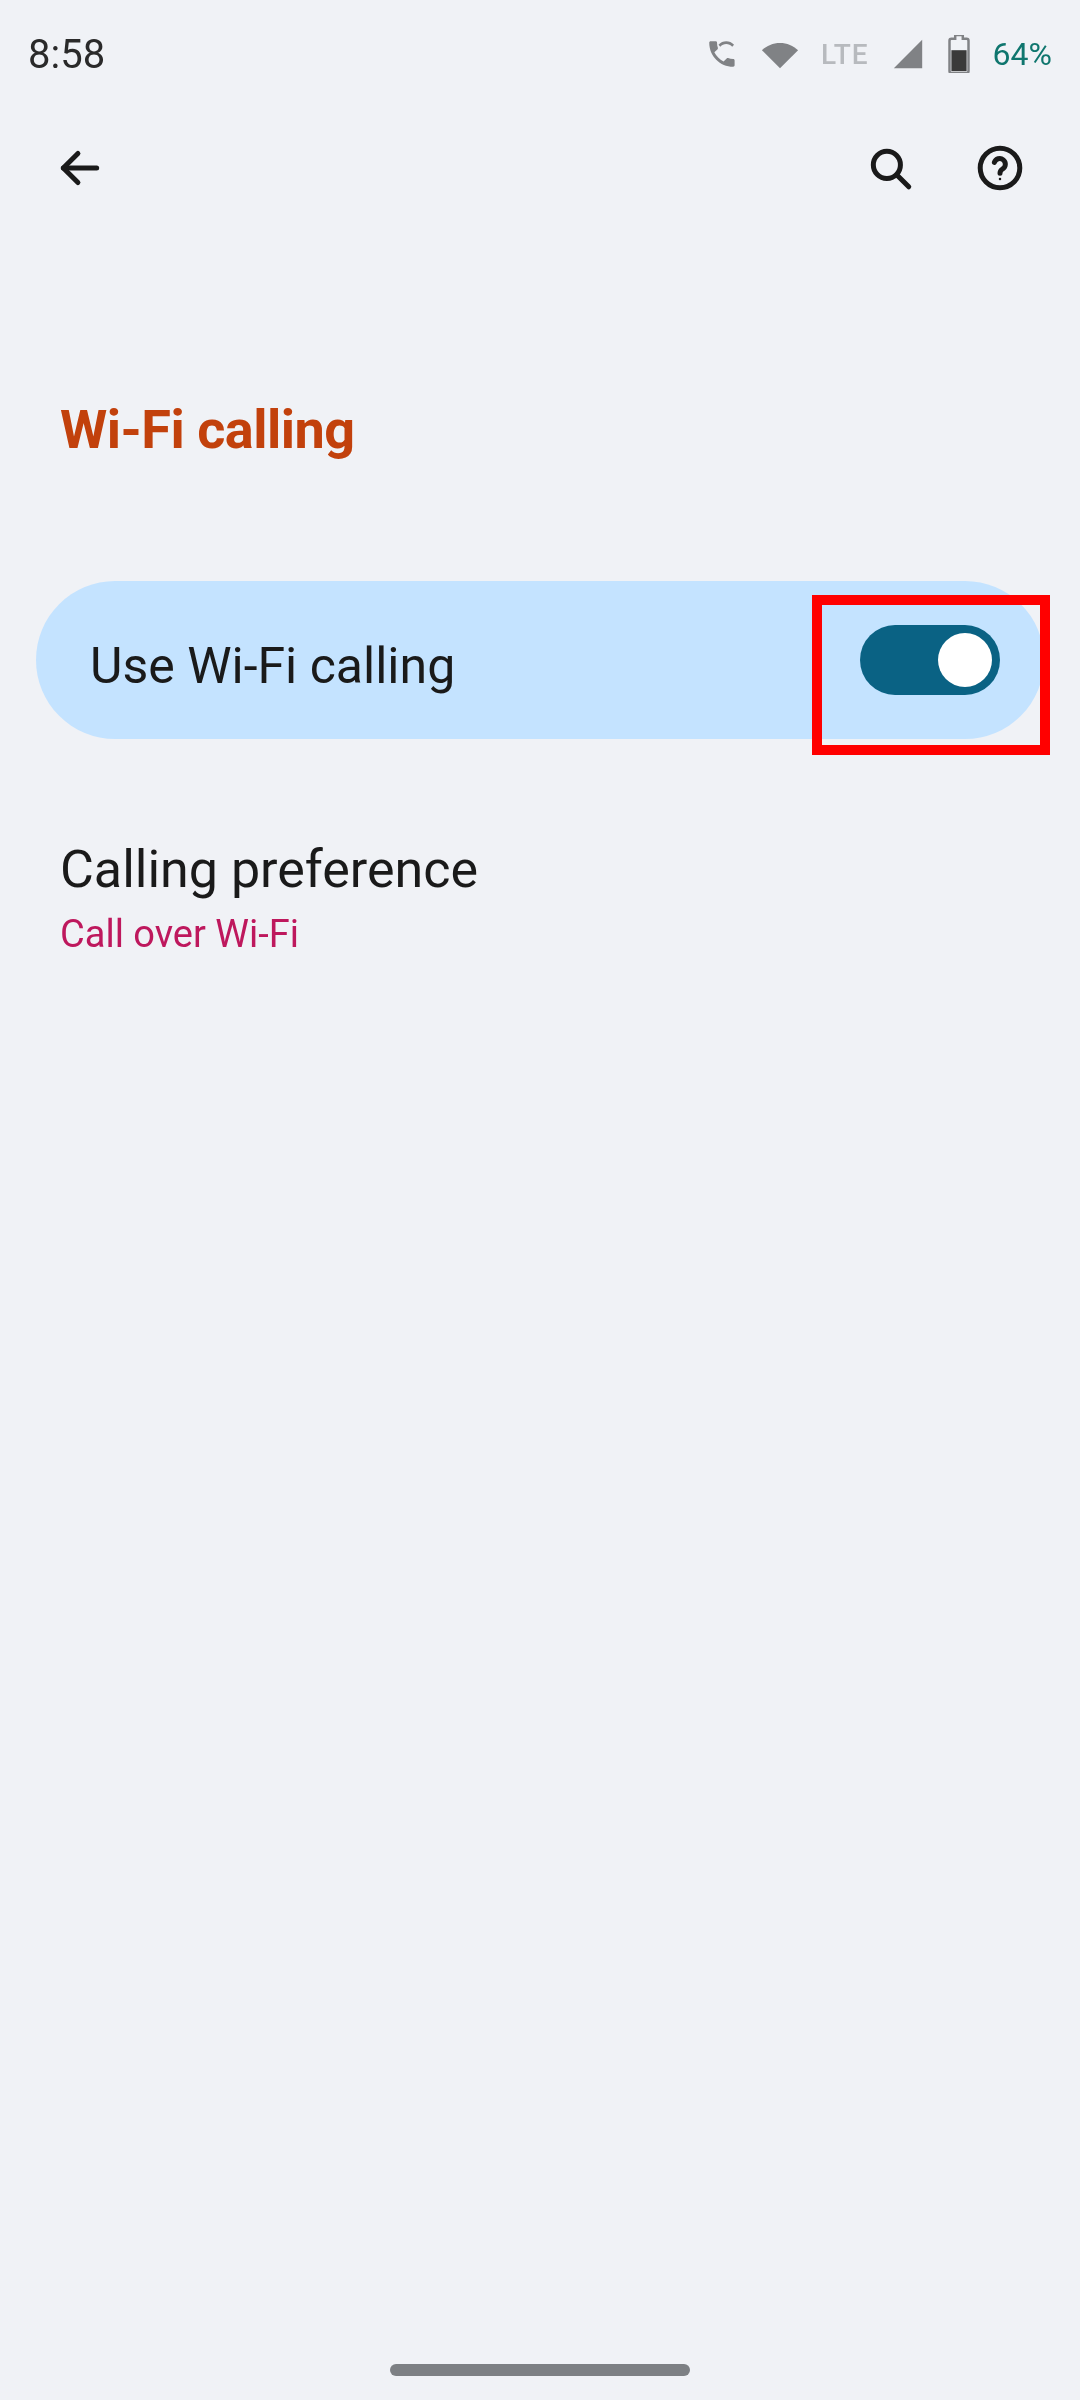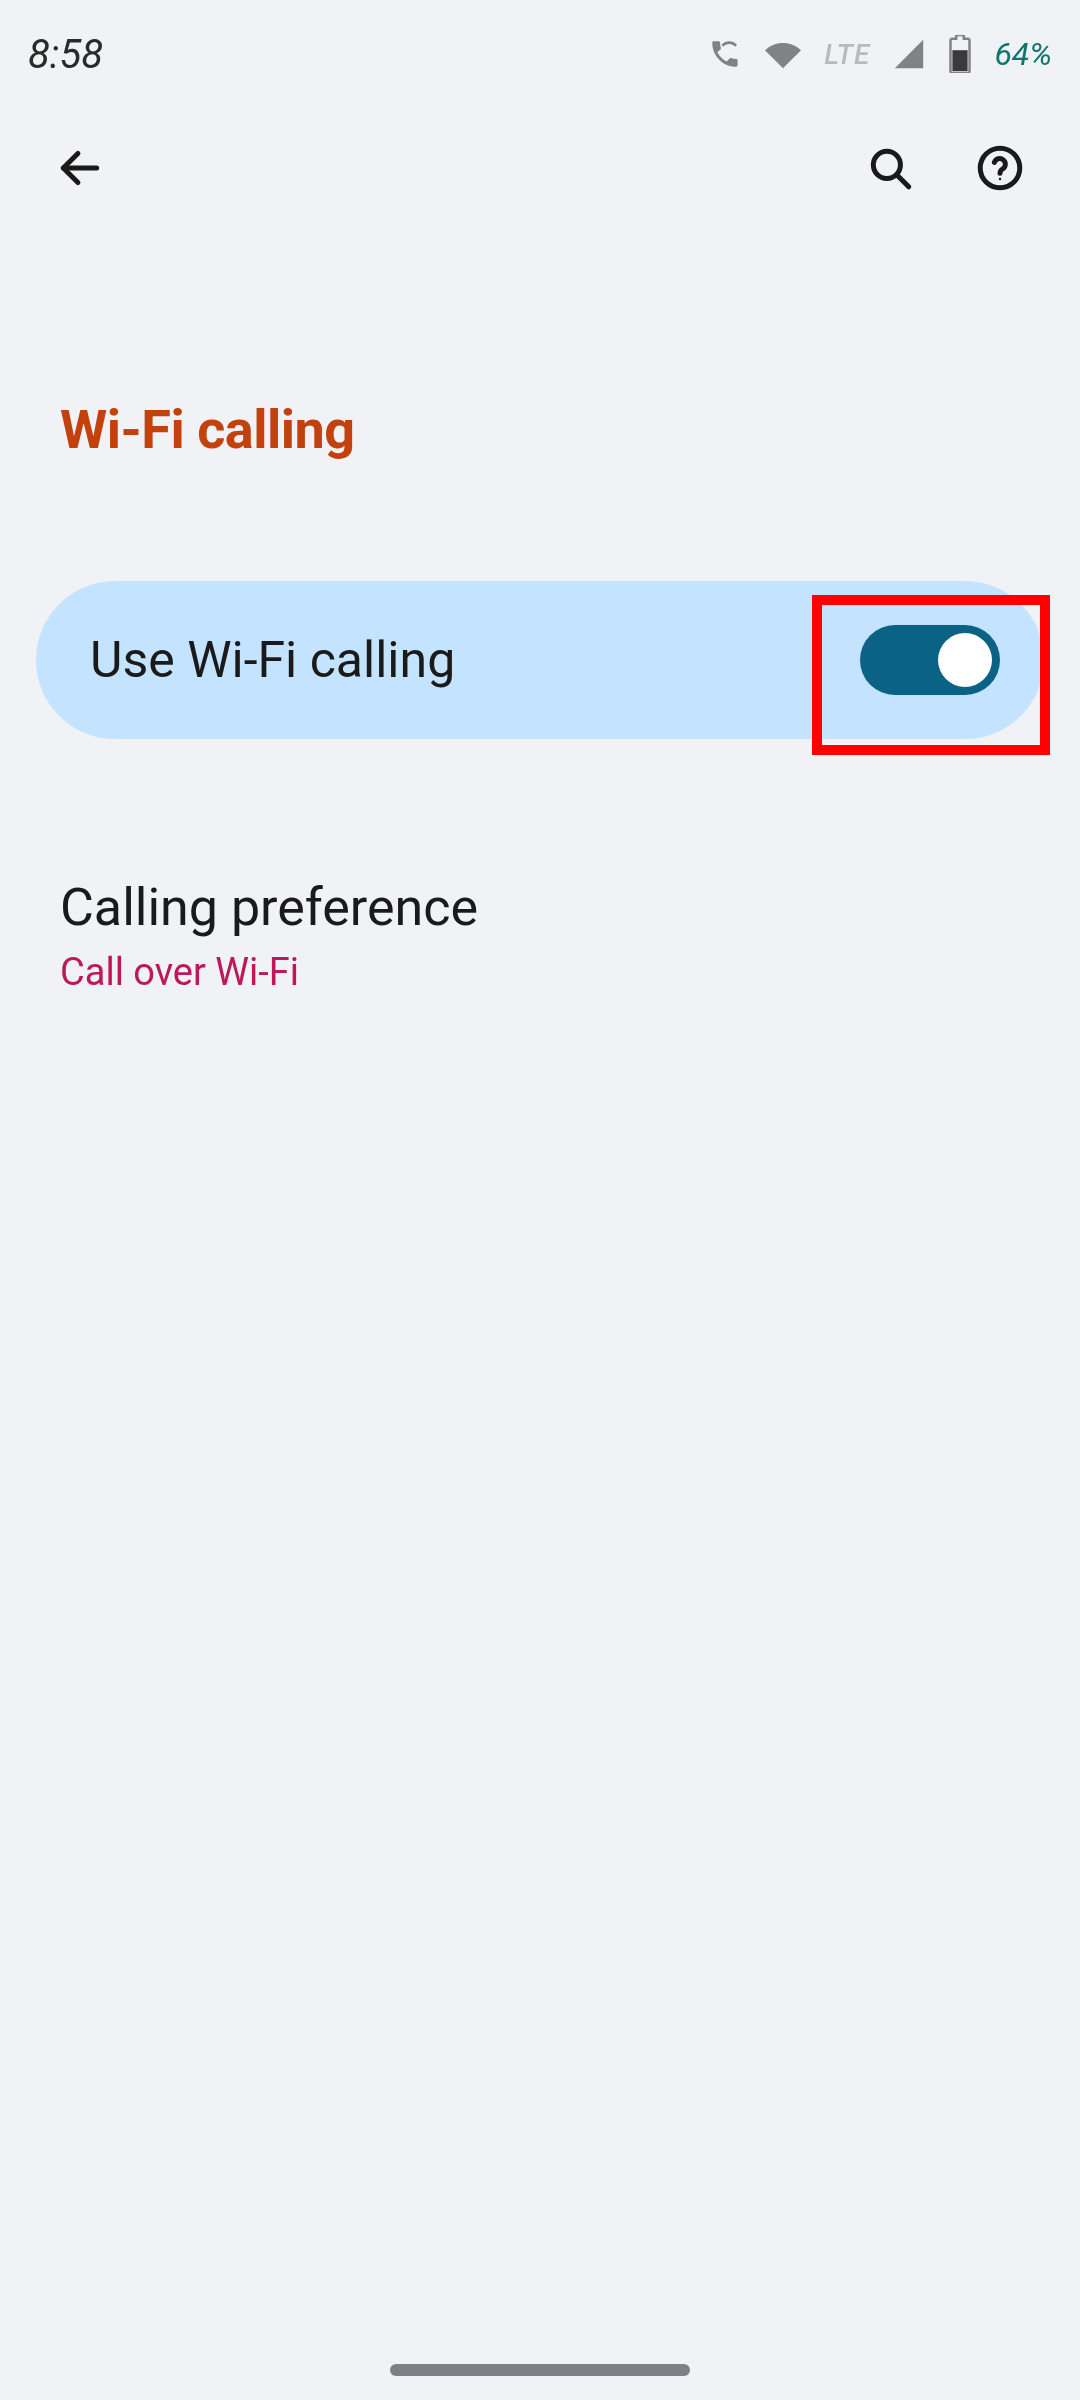--- a/index.html
+++ b/index.html
@@ -12,21 +12,20 @@
   }
   
   .status-bar {
     display:flex;
     justify-content:space-between;
     align-items:center;
     padding: 18px 28px 0 28px;
     height: 90px;
     font-size: 40px;
     color:#2a2a2a;
-    font-style:italic;
   }
   .status-right {
     display:flex;
     align-items:center;
     gap:22px;
     color:#808285;
   }
   .status-right .pct { color:#0f766e; font-size:32px; }
   .lte { font-size:28px; letter-spacing:1px; font-weight:500; color:#b7babe; }
   
@@ -49,21 +48,21 @@
     color:#c2410c;
     padding: 190px 60px 120px 60px;
     letter-spacing: -0.5px;
   }
   
   .toggle-row {
     margin: 0 36px;
     background:#c4e3ff;
     border-radius: 90px;
     display:flex;
-    align-items:center;
+    align-items:flex-end;
     padding: 44px 44px 44px 54px;
     position:relative;
   }
   .toggle-row .label {
     font-size:50px;
     color:#1a1a1a;
     flex:1;
   }
   .switch {
     width:140px; height:70px;
@@ -84,21 +83,20 @@
     border: 10px solid #ff0000;
     right:-6px;
     top:14px;
     width:238px;
     height:160px;
     pointer-events:none;
   }
   
   .pref {
     padding: 100px 60px 0 60px;
-    margin-top: 38px;
   }
   .pref .ptitle {
     font-size:52px;
     color:#1a1a1a;
     margin-bottom:12px;
   }
   .pref .psub {
     font-size:38px;
     color:#be185d;
   }

